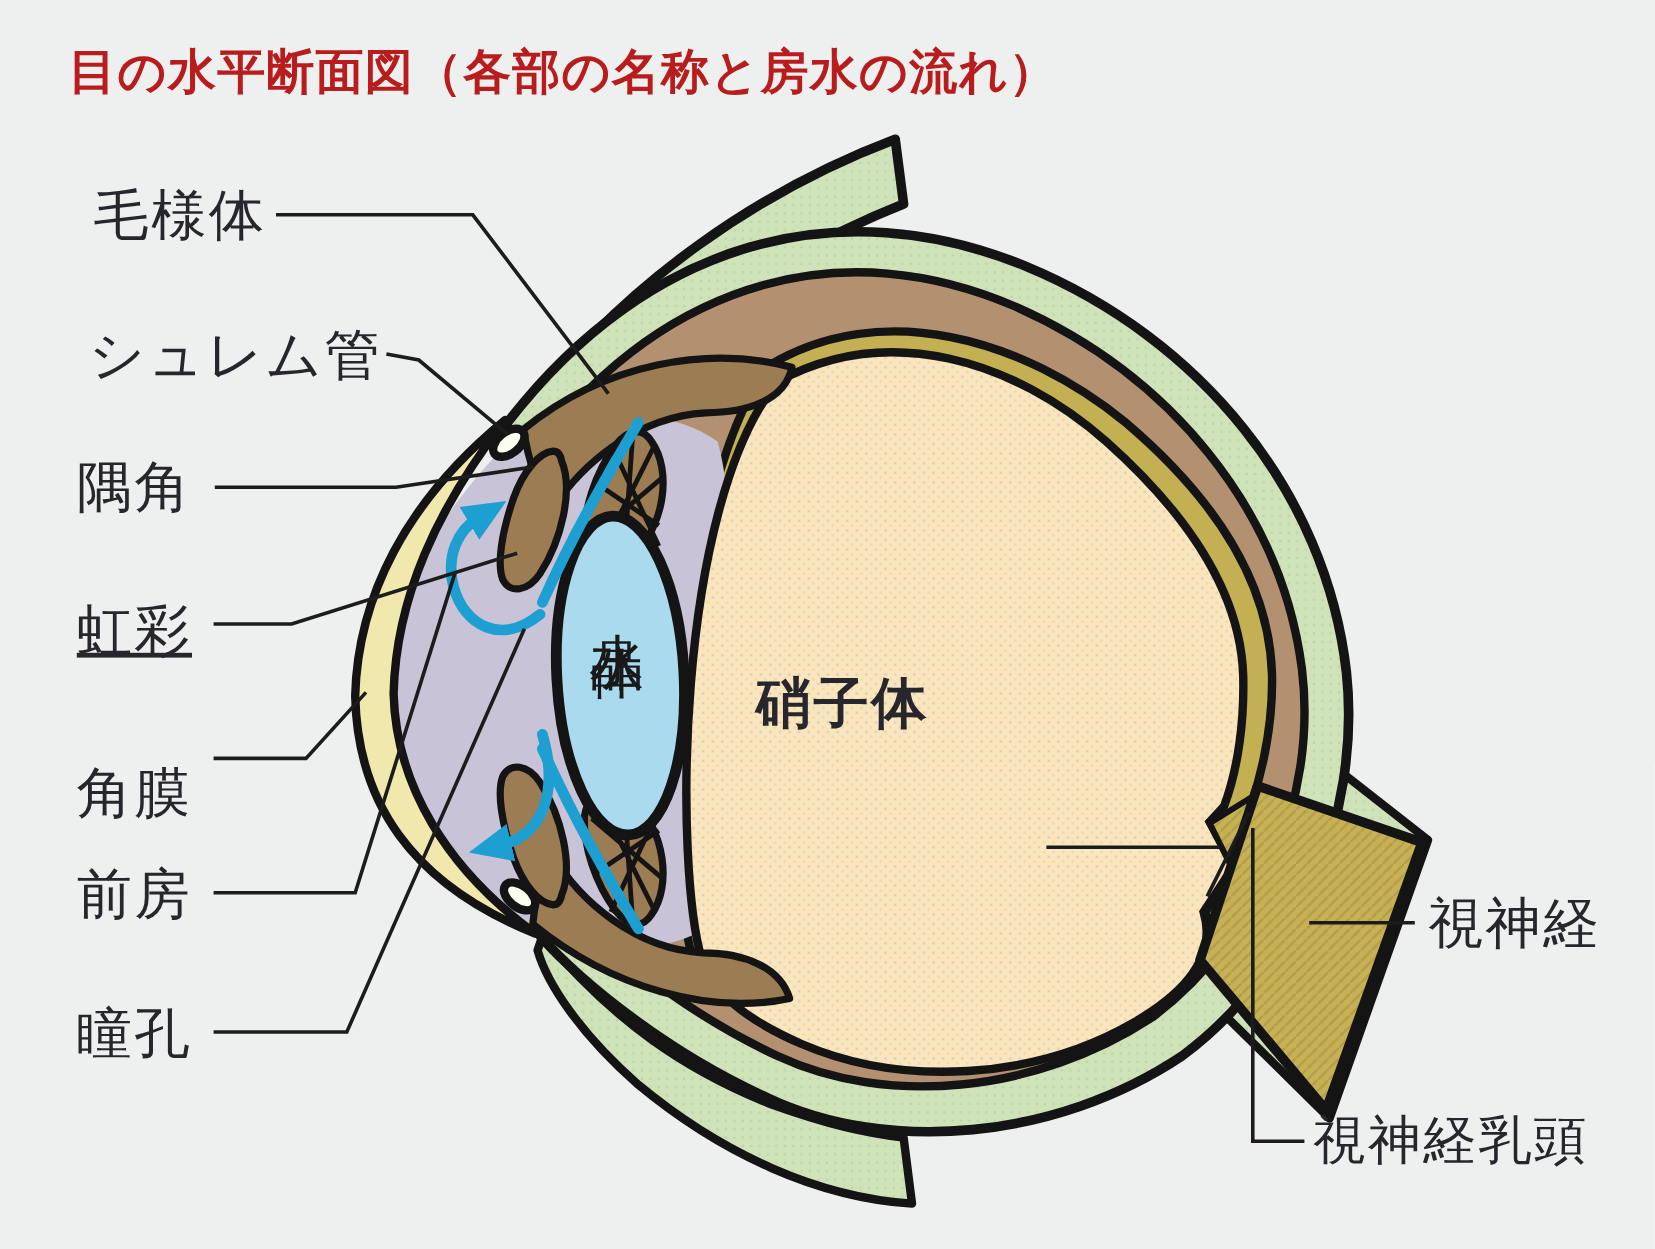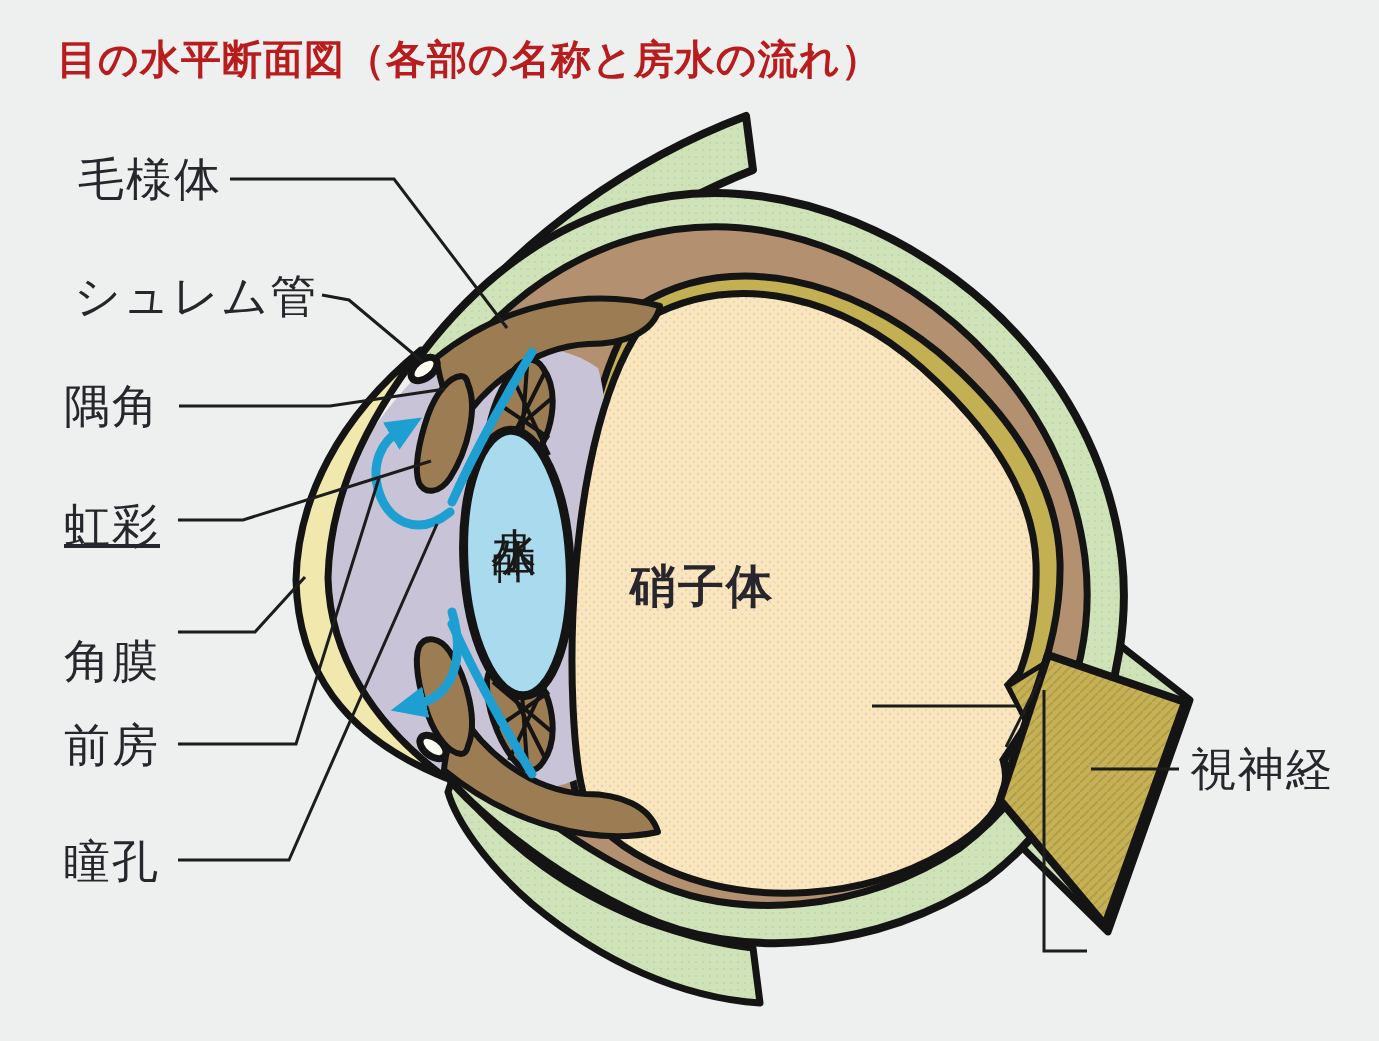--- a/index.html
+++ b/index.html
@@ -173,14 +173,15 @@
   <div class="lbl" style="left:64px;top:383px;">隅角</div>
   <div class="lbl" style="left:64px;top:502px;text-decoration:underline;">虹彩</div>
   <div class="lbl" style="left:64px;top:610px;margin-top:28px;">角膜</div>
   <div class="lbl" style="left:64px;top:722px;">前房</div>
   <div class="lbl" style="left:64px;top:838px;">瞳孔</div>
 
   <div class="lbl-vertical" style="left:492px;top:492px;">水晶体</div>
   <div class="lbl" style="left:630px;top:563px;font-weight:bold;">硝子体</div>
 
   <div class="lbl" style="left:1190px;top:746px;">視神経</div>
+  <div class="lbl" style="left:1094px;top:929px;font-size:44px;">視神経乳頭</div>
 
 </div>
 
 </body></html>

